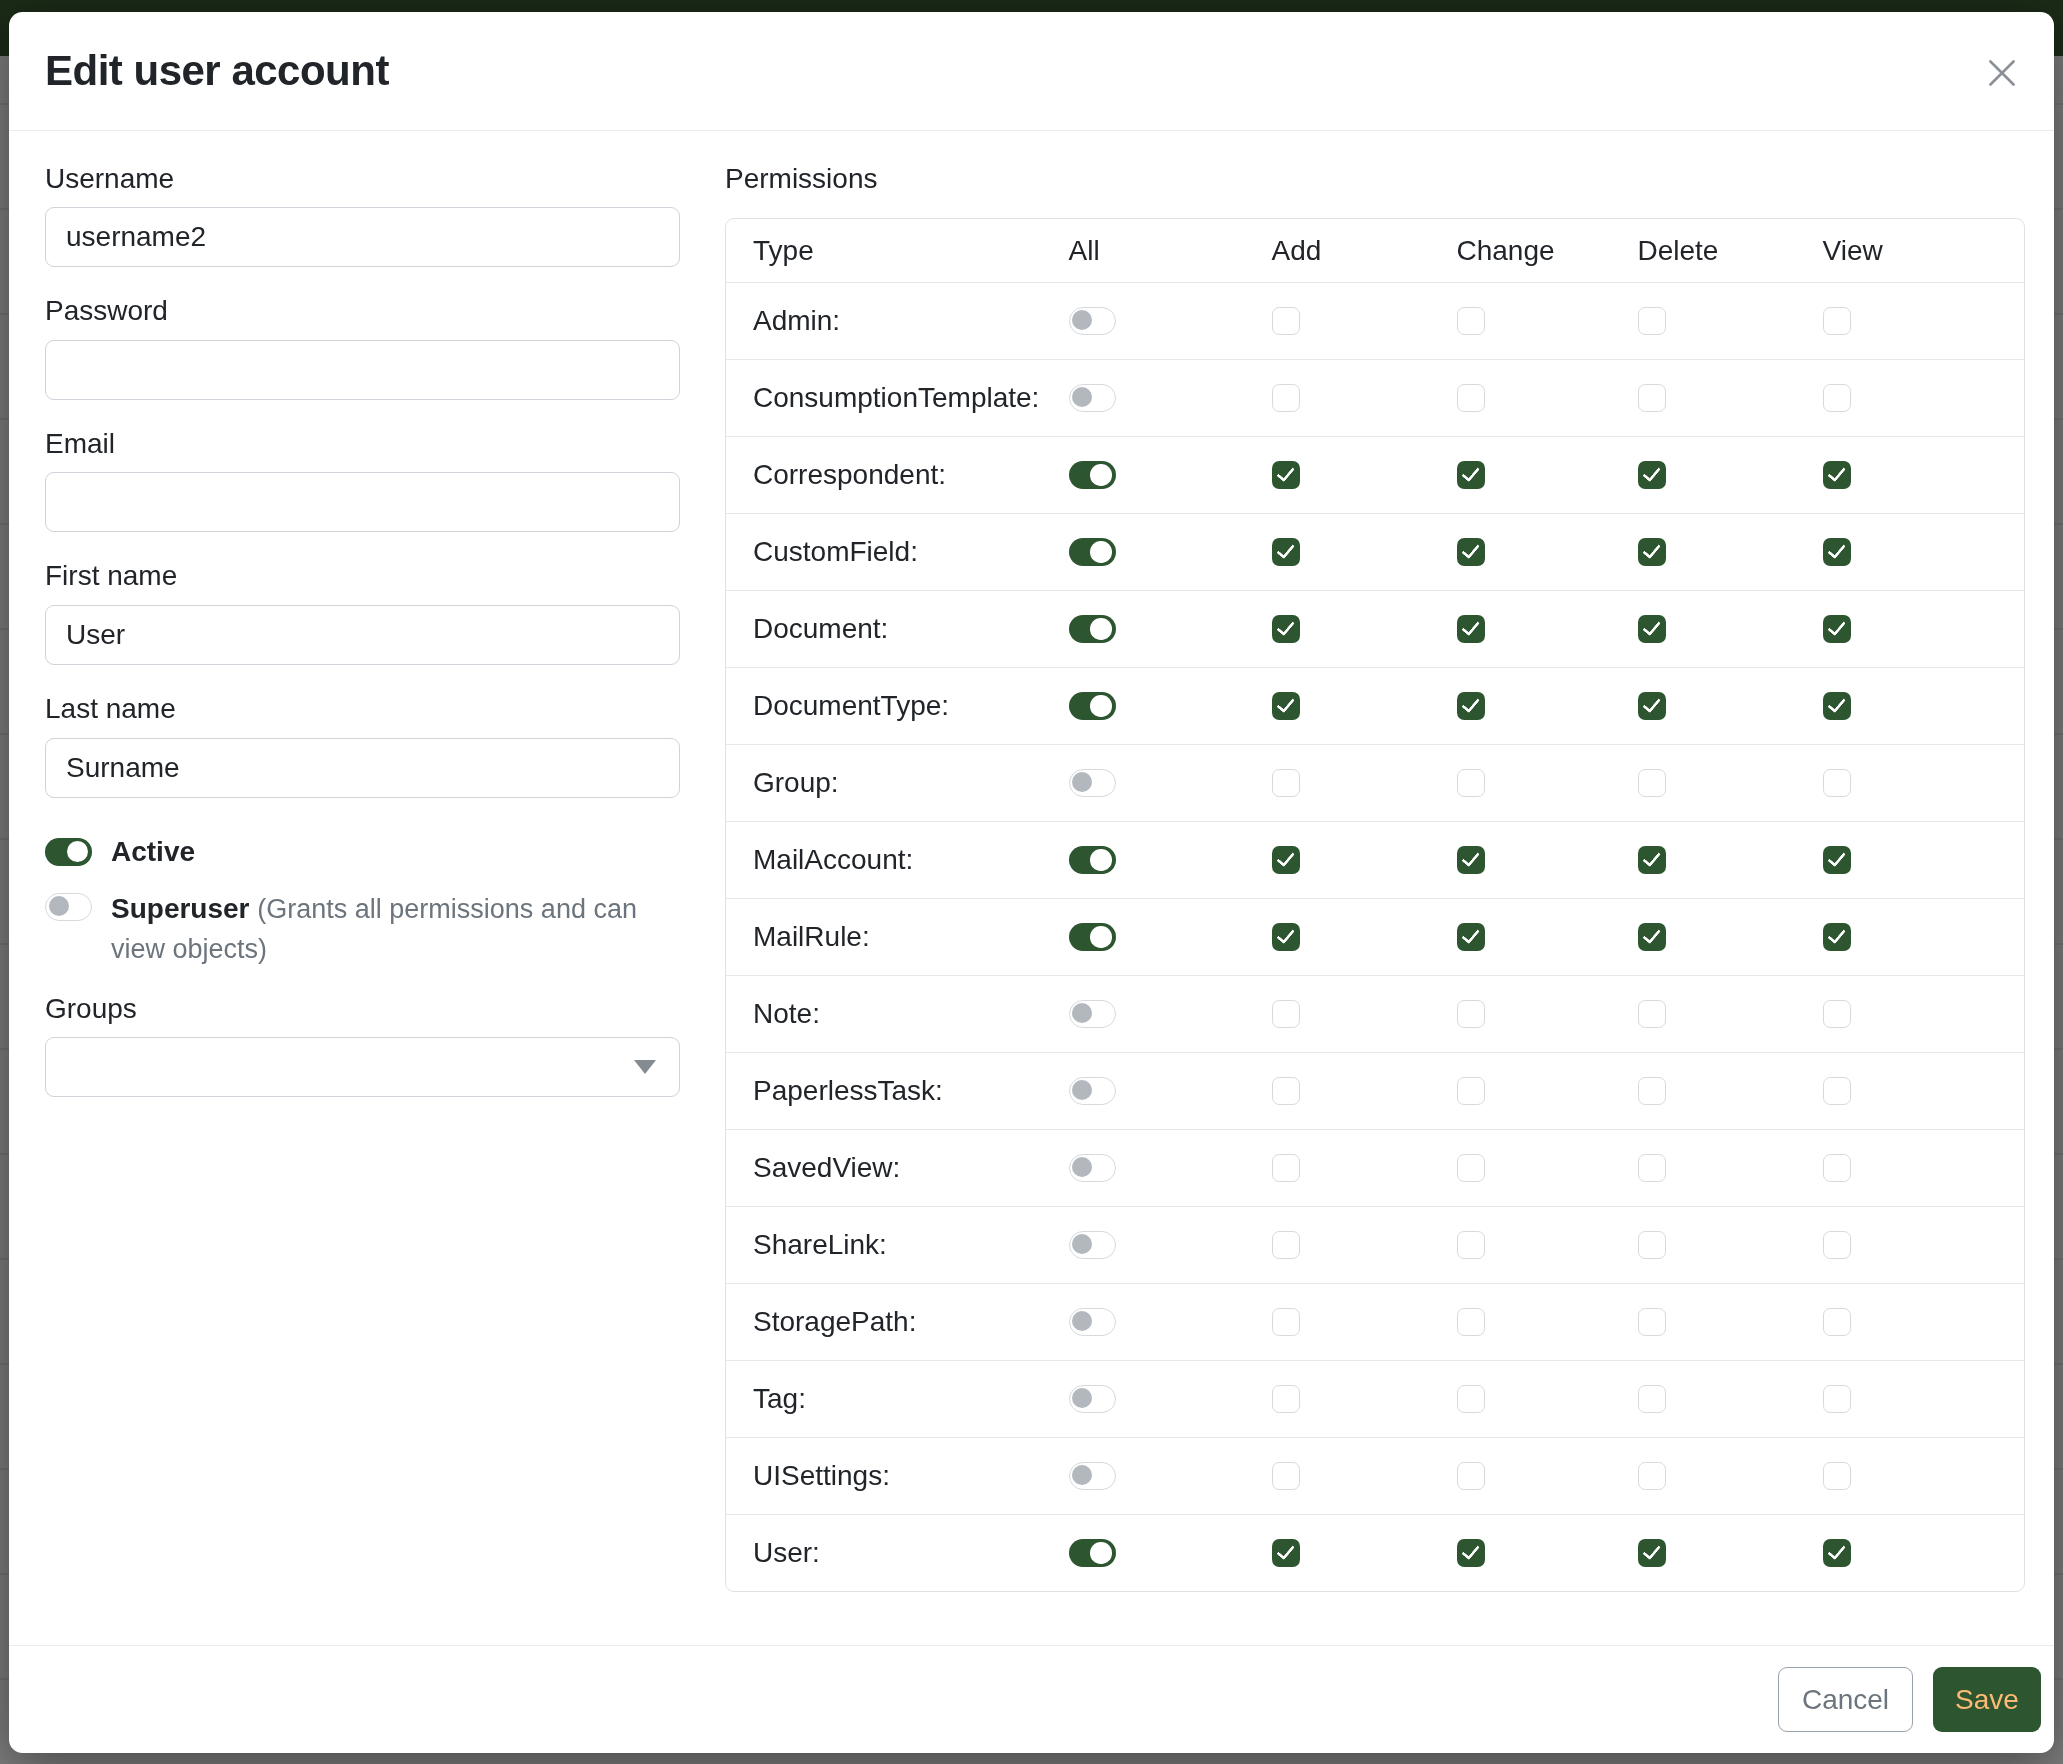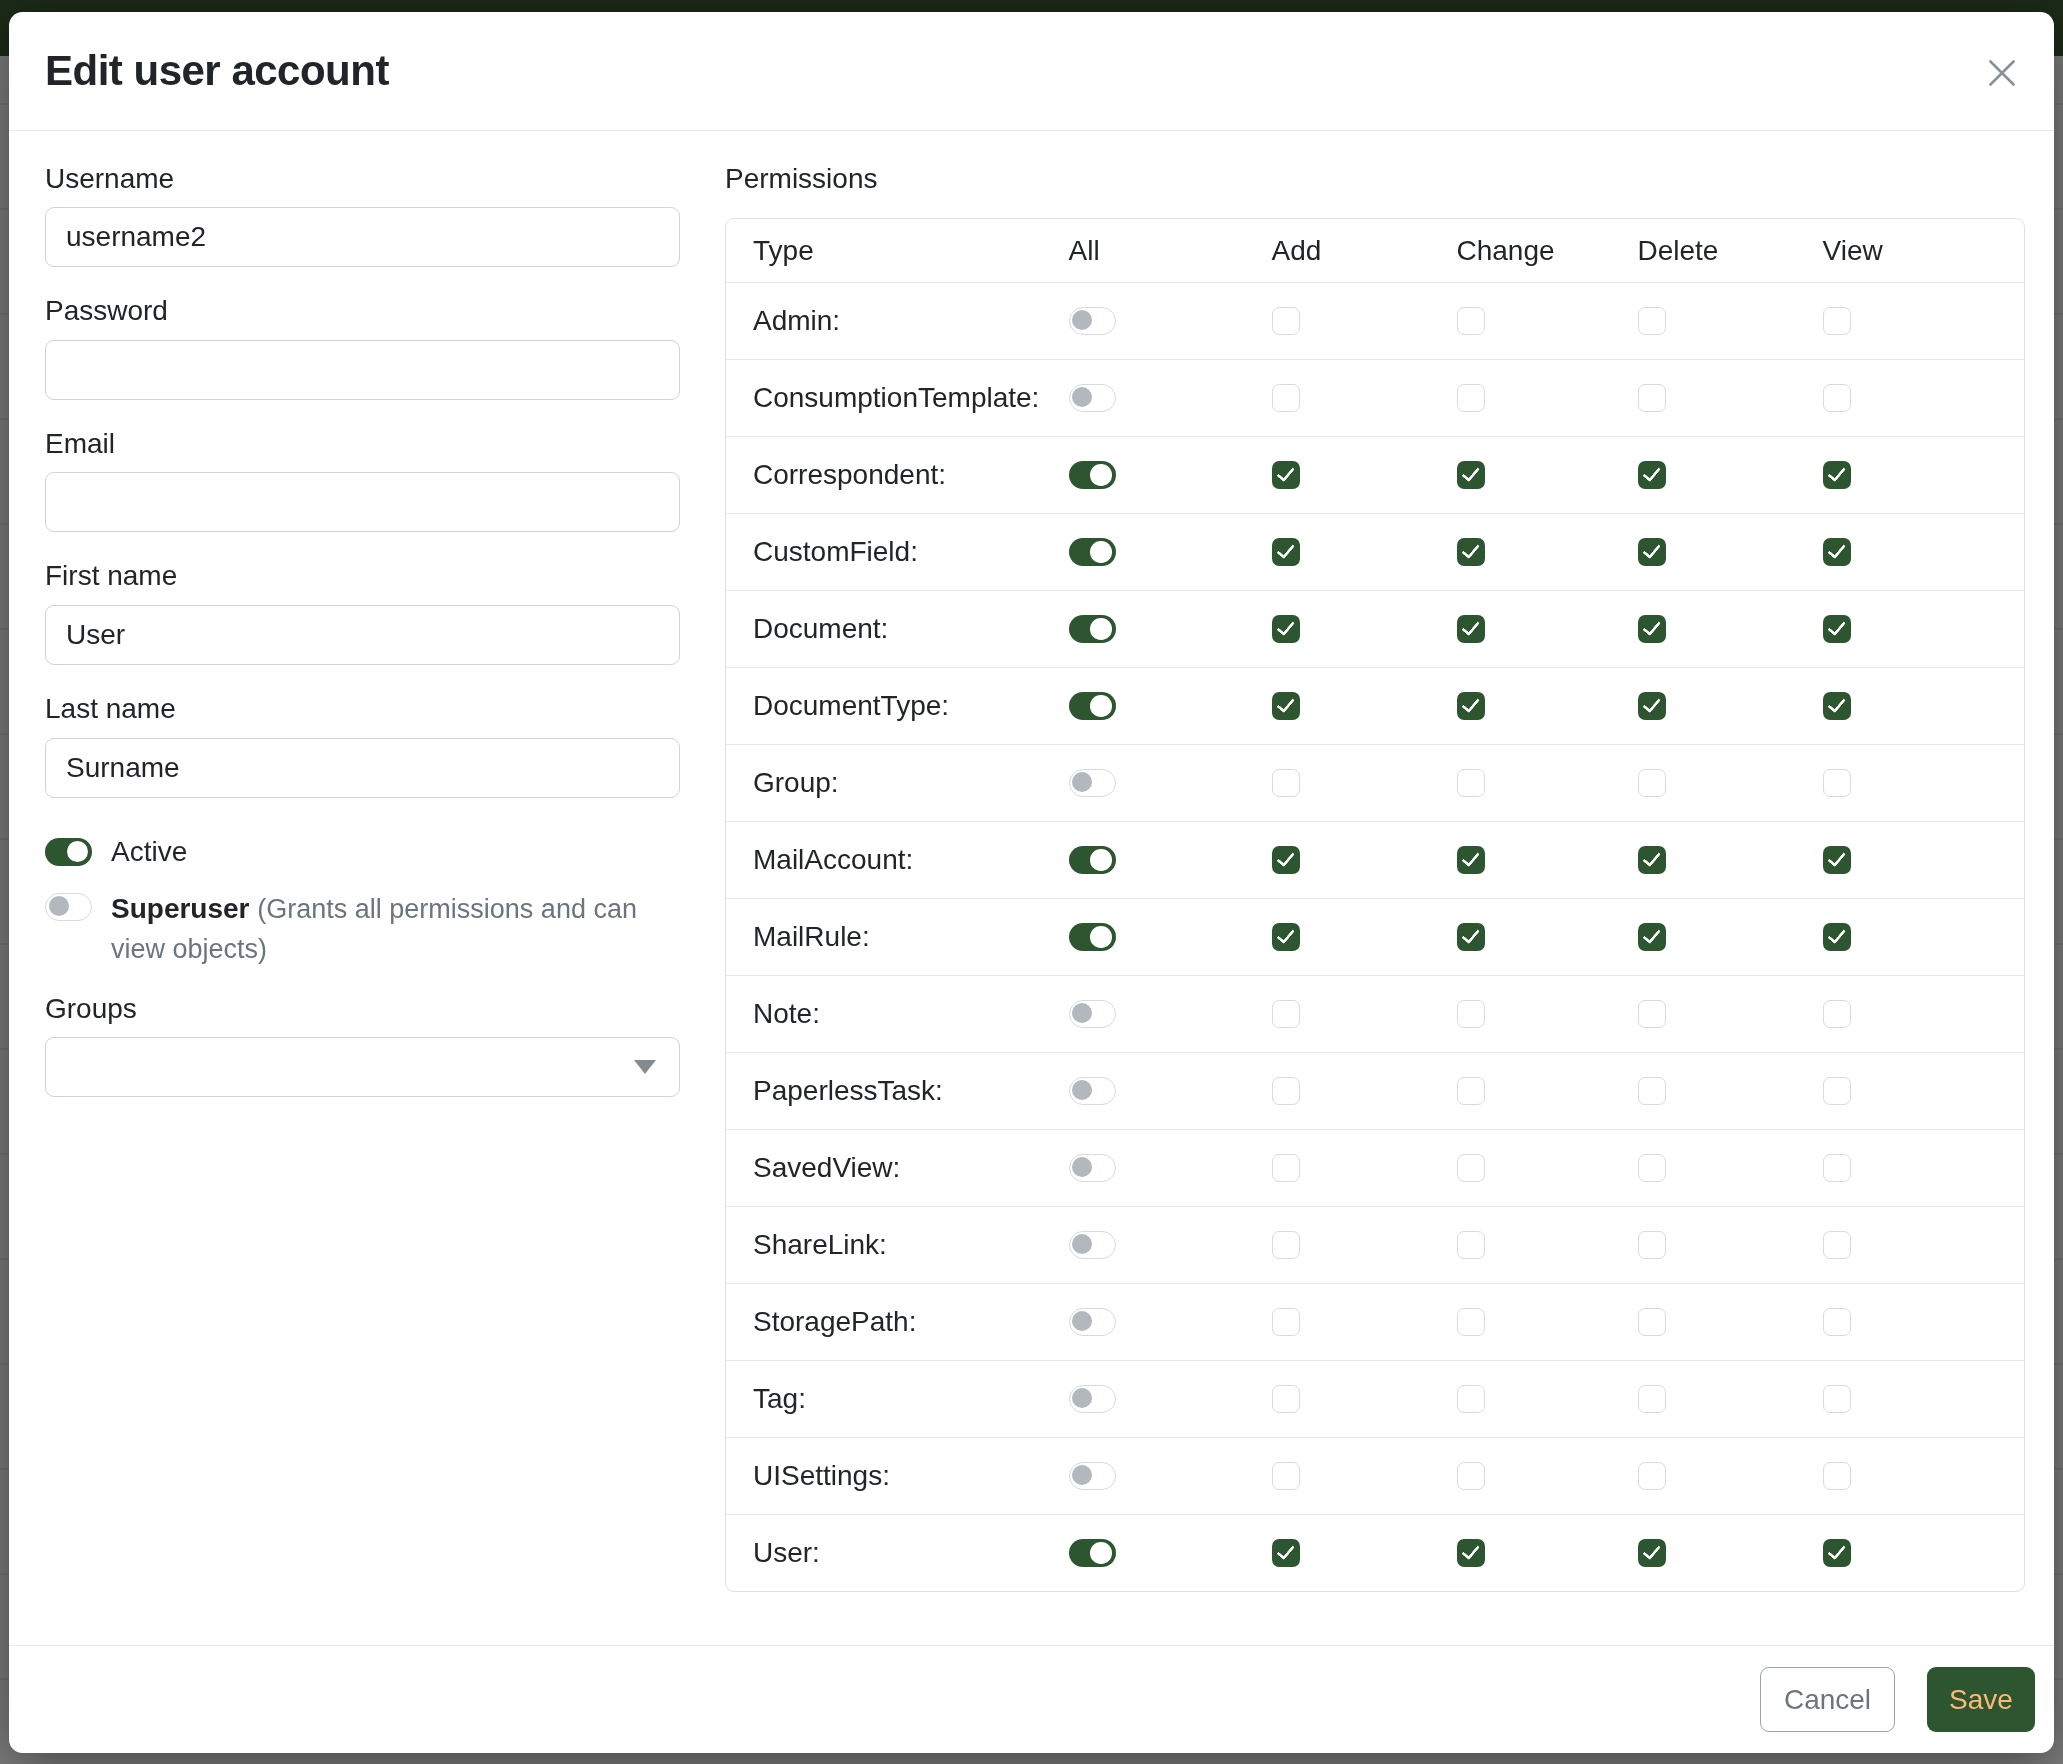--- a/index.html
+++ b/index.html
@@ -50,21 +50,21 @@
     font-family:inherit;
   }
   .select-box{
     width:100%;height:60px;border:1.8px solid var(--input-border);border-radius:9px;
     display:flex;align-items:center;justify-content:flex-end;padding:0 23.4px;cursor:pointer;background:#fff;
   }
   .caret{width:0;height:0;border-left:11.7px solid transparent;border-right:11.7px solid transparent;border-top:14.4px solid #848c92;}
 
   .switch-row{display:flex;gap:19px;}
   .switch-row.single{align-items:center;}
-  .switch-label{font-size:28px;font-weight:400;}
+  .switch-label{font-size:28px;font-weight:700;}
   .su-text{max-width:558px;font-size:28px;font-weight:600;line-height:39px;}
   .note{font-weight:400;color:var(--muted);font-size:27px;}
 
   .toggle{width:47px;height:28px;border-radius:28px;position:relative;flex:none;cursor:pointer;}
   .toggle.on{background:var(--primary);}
   .toggle.on::after{content:"";position:absolute;right:3.6px;top:3.2px;width:21.6px;height:21.6px;border-radius:50%;background:#fff;}
   .toggle.off{background:#fff;border:1.8px solid var(--ctl-border);}
   .toggle.off::after{content:"";position:absolute;left:2.7px;top:2.3px;width:20px;height:20px;border-radius:50%;background:var(--knob-off);}
 
   .cb{width:28px;height:28px;border-radius:7.2px;cursor:pointer;}
@@ -75,21 +75,21 @@
   .perm-label{font-size:28px;}
   .perm-table{border:1.8px solid var(--tbl-border);border-radius:9px;overflow:hidden;margin-top:23.4px;}
   .pgrid{display:grid;grid-template-columns:311px 203px 185px 181px 185px 1fr;align-items:center;}
   .phead{height:63px;}
   .prow{height:77px;border-top:1.8px solid var(--row-line);}
   .cell{padding-left:31.5px;font-size:28px;}
   .cell.type{padding-left:27px;}
 
   .modal-footer{
     height:108px;border-top:1.8px solid var(--line);flex:none;
-    display:flex;align-items:center;justify-content:flex-end;gap:32px;padding-right:19px;
+    display:flex;align-items:center;justify-content:flex-end;gap:20px;padding-right:13px;
   }
   .btn{height:65px;border-radius:9px;font-size:28px;font-family:inherit;cursor:pointer;}
   .btn-cancel{width:135px;background:#fff;border:1.8px solid #9aa3ab;color:var(--muted);}
   .btn-save{width:108px;background:var(--primary);border:none;color:#fdba74;}
 </style>
 </head>
 <body>
 
 <div class="top-band"></div>
 

